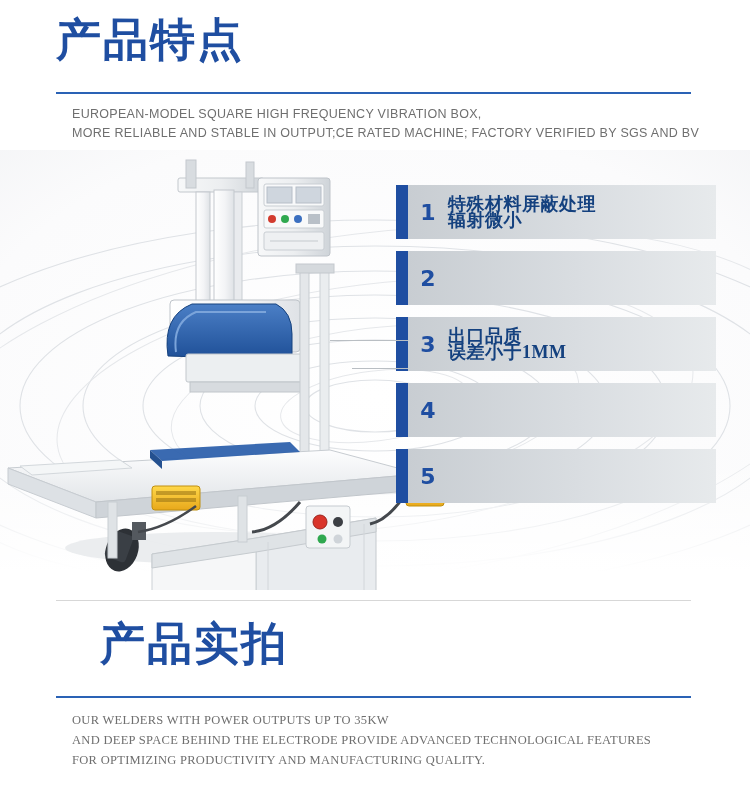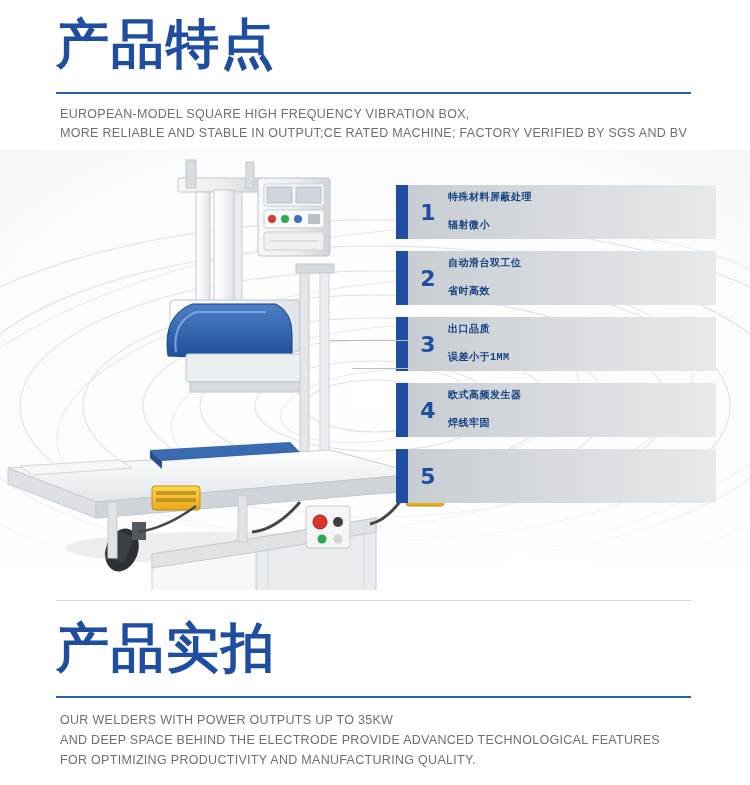--- a/index.html
+++ b/index.html
@@ -19,38 +19,38 @@
   .sec1 {
     position: absolute;
     left: 0; top: 0;
     width: 750px;
     height: 160px;
   }
   .sec-title {
     position: absolute;
     left: 56px;
     top: 14px;
-    font-size: 53px;
+    font-size: 45px;
     font-weight: bold;
     color: #1f4ea1;
     letter-spacing: 2px;
     line-height: 1.15;
     font-family: "DejaVu Sans", sans-serif;
   }
   .title-underline {
     position: absolute;
     left: 56px;
     top: 92px;
     width: 635px;
     height: 2px;
     background: #2a62b5;
   }
   .sec-sub {
     position: absolute;
-    left: 60px;
+    left: 72px;
     top: 105px;
     font-size: 12.5px;
     color: #6f6f6f;
     line-height: 19px;
     letter-spacing: 0.3px;
     font-family: "Liberation Sans", sans-serif;
     white-space: pre-line;
   }
 
   
@@ -100,47 +100,47 @@
   .feature-num {
     width: 40px;
     flex: 0 0 40px;
     text-align: center;
     font-size: 22px;
     font-weight: bold;
     color: #1f4ea1;
     font-family: "DejaVu Sans", sans-serif;
   }
   .feature-text {
-    font-size: 10px;
+    font-size: 18px;
     font-weight: bold;
     color: #14417f;
-    line-height: 28px;
+    line-height: 16px;
     letter-spacing: 0.5px;
     white-space: pre-line;
-    font-family: Liberation Mono, monospace;
+    font-family: Liberation Serif, serif;
   }
   .connector {
     position: absolute;
     left: -12px;
     top: 0;
     width: 12px;
     height: 54px;
     background: #1f4ea1;
   }
   .lead-line {
     position: absolute;
     background: #b9bec3;
     height: 1px;
   }
 
   
   .sec2 { position: absolute; left: 0; top: 600px; width: 750px; height: 185px; }
-  .sec2 .sec-title { top: 18px; }
+  .sec2 .sec-title { top: 18px; margin-left: 44px; }
   .sec2 .title-underline { top: 96px; }
-  .sec2 .sec-sub { top: 110px; line-height: 20px; }
+  .sec2 .sec-sub { top: 110px; line-height: 20px; font-family: Liberation Serif, serif; }
   .divider-top {
     position: absolute;
     left: 56px; top: 0;
     width: 635px; height: 1px;
     background: #d7d7d7;
   }
 </style>
 </head>
 <body>
 
@@ -311,36 +311,32 @@
     <div class="feature-row">
       <div class="connector"></div>
       <div class="feature-num">1</div>
       <div class="feature-text">特殊材料屏蔽处理
 辐射微小</div>
     </div>
 
     <div class="feature-row">
       <div class="connector"></div>
       <div class="feature-num">2</div>
-      <div class="feature-text">自动滑台双工位
-省时高效</div>
     </div>
 
     <div class="feature-row">
       <div class="connector"></div>
       <div class="feature-num">3</div>
       <div class="feature-text">出口品质
 误差小于1MM</div>
     </div>
 
     <div class="feature-row">
       <div class="connector"></div>
       <div class="feature-num">4</div>
-      <div class="feature-text">欧式高频发生器
-焊线牢固</div>
     </div>
 
     <div class="feature-row">
       <div class="connector"></div>
       <div class="feature-num">5</div>
     </div>
 
   </div>
 
   <div class="lead-line" style="left:330px; top:340px; width:78px;"></div>

